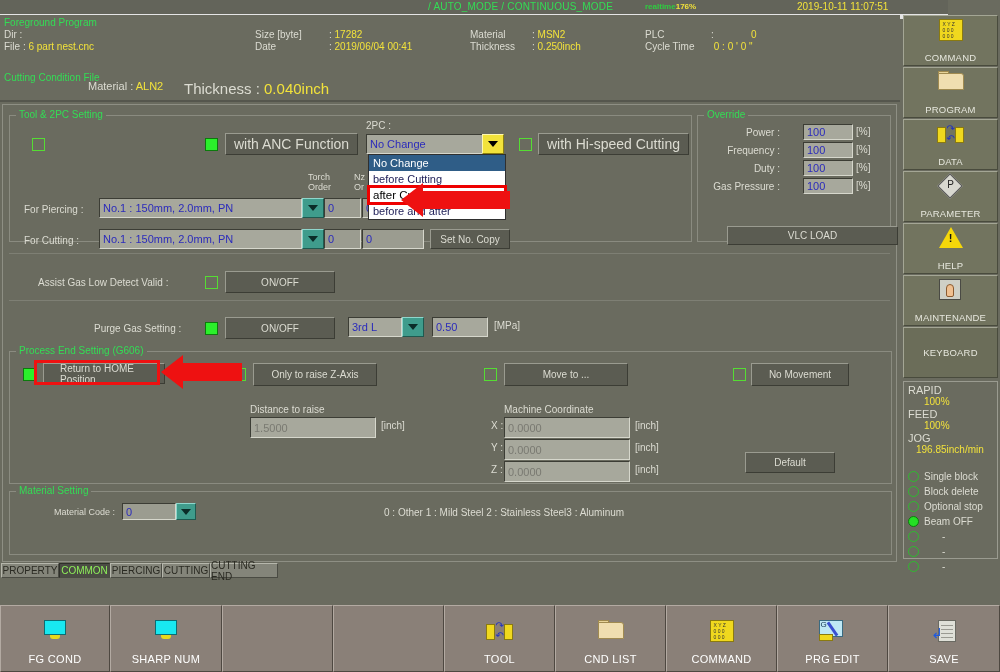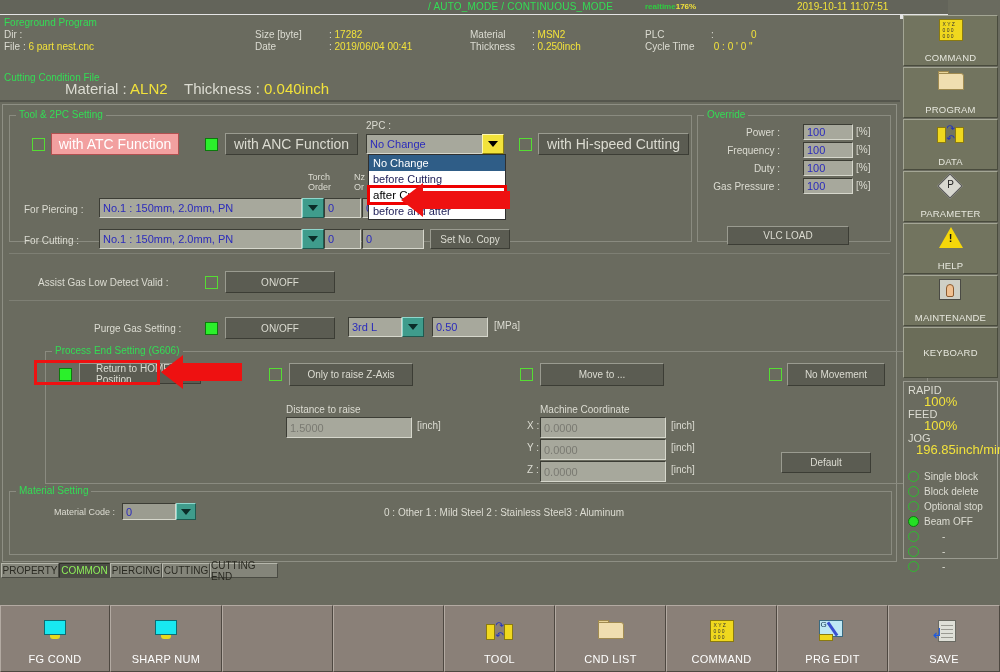--- a/index.html
+++ b/index.html
@@ -28,21 +28,21 @@
   .proghdr .c2{position:absolute;left:255px;}
   .proghdr .c3{position:absolute;left:470px;}
   .proghdr .c4{position:absolute;left:645px;}
   .kv{white-space:nowrap;}
   .kv .k{color:#dcdcd2;}
   .kv .v{color:#f2e23b;}
 
   .condhdr{position:absolute;left:0;top:72px;width:900px;height:28px;background:#6a6b5f;
     border-bottom:2px solid #55564d;}
   .condhdr .ttl{position:absolute;left:4px;top:0px;}
-  .condhdr .m{position:absolute;left:65px;top:8px;font-size:15px;color:#dcdcd2;}
+  .condhdr .m{position:absolute;left:88px;top:8px;font-size:11px;color:#dcdcd2;}
   .condhdr .mv{color:#f2e23b;}
   .condhdr .th{position:absolute;left:184px;top:8px;font-size:15px;color:#dcdcd2;}
 
   
   .body{position:absolute;left:2px;top:104px;width:893px;height:456px;
     border:1px solid #8e8f84;background:#6a6b5f;}
 
   .group{position:absolute;border:1px solid #8a8b80;}
   .group > .gtitle{position:absolute;left:6px;top:-7px;background:#6a6b5f;padding:0 3px;
     font-size:10px;color:#33dd55;white-space:nowrap;}
@@ -106,21 +106,21 @@
     box-sizing:border-box;display:flex;flex-direction:column;align-items:center;
     justify-content:flex-end;padding-bottom:2px;}
   .sbtn .slabel{font-size:9.5px;color:#e6e7dd;letter-spacing:.2px;}
   .sbtn .sicon{position:absolute;top:3px;left:50%;transform:translateX(-50%);}
   .sbtn.plain{justify-content:center;padding-bottom:0;background:#6b6d59;}
 
   
   .stat{position:absolute;left:903px;top:381px;width:95px;height:178px;
     border:1px solid #9a9b90;background:#6a6b5f;box-sizing:border-box;padding:2px 4px;}
   .stat .ln{font-size:11px;color:#dcdcd2;line-height:12px;}
-  .stat .val{font-size:13px;color:#f2e23b;line-height:12px;padding-left:16px;}
+  .stat .val{font-size:10px;color:#f2e23b;line-height:12px;padding-left:16px;}
   .stat .val.j{padding-left:8px;}
   .radios{margin-top:13px;}
   .rrow{display:flex;align-items:center;height:15px;}
   .rdot{width:11px;height:11px;border-radius:50%;border:1px solid #2fbb2f;box-sizing:border-box;
     margin-right:5px;flex:0 0 auto;}
   .rdot.on{background:#24e024;border-color:#0e7a0e;}
   .rlabel{font-size:10px;color:#dcdcd2;}
 
   
   .fbar{position:absolute;left:0;top:605px;width:1000px;height:67px;background:#5d5e54;}
@@ -243,21 +243,20 @@
       <span class="mv">0.040inch</span>
     </div>
   </div>
 
   <div class="body">
 
     <div class="group" style="left:6px;top:10px;width:681px;height:125px;">
       <div class="gtitle">Tool &amp; 2PC Setting</div>
 
       <div class="cb" style="position:absolute;left:22px;top:22px;"></div>
-      <div class="btn pink" style="position:absolute;left:41px;top:17px;width:128px;height:22px;">with ATC Function</div>
 
       <div class="cb on" style="position:absolute;left:195px;top:22px;"></div>
       <div class="btn big" style="position:absolute;left:215px;top:17px;width:133px;height:22px;">with ANC Function</div>
 
       <div class="cb" style="position:absolute;left:509px;top:22px;"></div>
       <div class="btn big" style="position:absolute;left:528px;top:17px;width:151px;height:22px;">with Hi-speed Cutting</div>
 
       <div class="cap" style="position:absolute;left:356px;top:4px;">2PC :</div>
       <div class="field" style="position:absolute;left:356px;top:18px;width:118px;height:20px;">No Change</div>
       <div class="arrow yel" style="position:absolute;left:472px;top:18px;width:22px;height:20px;">
@@ -311,21 +310,21 @@
           <div class="cap" style="position:absolute;right:110px;top:3px;">Duty :</div>
           <div class="field" style="position:absolute;left:105px;top:0;width:50px;height:16px;">100</div>
           <div class="unit" style="position:absolute;left:158px;top:2px;">[%]</div>
         </div>
         <div style="position:relative;height:18px;">
           <div class="cap" style="position:absolute;right:110px;top:3px;">Gas Pressure :</div>
           <div class="field" style="position:absolute;left:105px;top:0;width:50px;height:16px;">100</div>
           <div class="unit" style="position:absolute;left:158px;top:2px;">[%]</div>
         </div>
       </div>
-      <div class="btn" style="position:absolute;left:29px;top:110px;width:122px;height:19px;">VLC LOAD</div>
+      <div class="btn" style="position:absolute;left:29px;top:110px;width:171px;height:19px;">VLC LOAD</div>
     </div>
 
     <div class="rowsep" style="top:148px;"></div>
     <div class="rowsep" style="top:195px;"></div>
 
     <div style="position:absolute;left:0;top:160px;width:893px;height:32px;">
       <div class="cap" style="position:absolute;left:35px;top:12px;">Assist Gas Low Detect Valid :</div>
       <div class="cb" style="position:absolute;left:202px;top:11px;"></div>
       <div class="btn" style="position:absolute;left:222px;top:6px;width:110px;height:22px;">ON/OFF</div>
     </div>
@@ -335,21 +334,21 @@
       <div class="cb on" style="position:absolute;left:202px;top:12px;"></div>
       <div class="btn" style="position:absolute;left:222px;top:7px;width:110px;height:22px;">ON/OFF</div>
       <div class="field" style="position:absolute;left:345px;top:7px;width:54px;height:20px;">3rd L</div>
       <div class="arrow" style="position:absolute;left:399px;top:7px;width:22px;height:20px;">
           <i></i>
         </div>
       <div class="field" style="position:absolute;left:429px;top:7px;width:56px;height:20px;">0.50</div>
       <div class="unit" style="position:absolute;left:491px;top:10px;">[MPa]</div>
     </div>
 
-    <div class="group" style="left:6px;top:246px;width:881px;height:131px;margin-left:36px;">
+    <div class="group" style="left:6px;top:246px;width:881px;height:131px;">
       <div class="gtitle">Process End Setting (G606)</div>
 
       <div class="cb on" style="position:absolute;left:13px;top:16px;"></div>
       <div class="btn" style="position:absolute;left:33px;top:11px;width:122px;height:21px;padding-left:16px;">Return to HOME Position</div>
 
       <div class="cb" style="position:absolute;left:223px;top:16px;"></div>
       <div class="btn" style="position:absolute;left:243px;top:11px;width:124px;height:23px;">Only to raise Z-Axis</div>
 
       <div class="cb" style="position:absolute;left:474px;top:16px;"></div>
       <div class="btn" style="position:absolute;left:494px;top:11px;width:124px;height:23px;">Move to ...</div>

